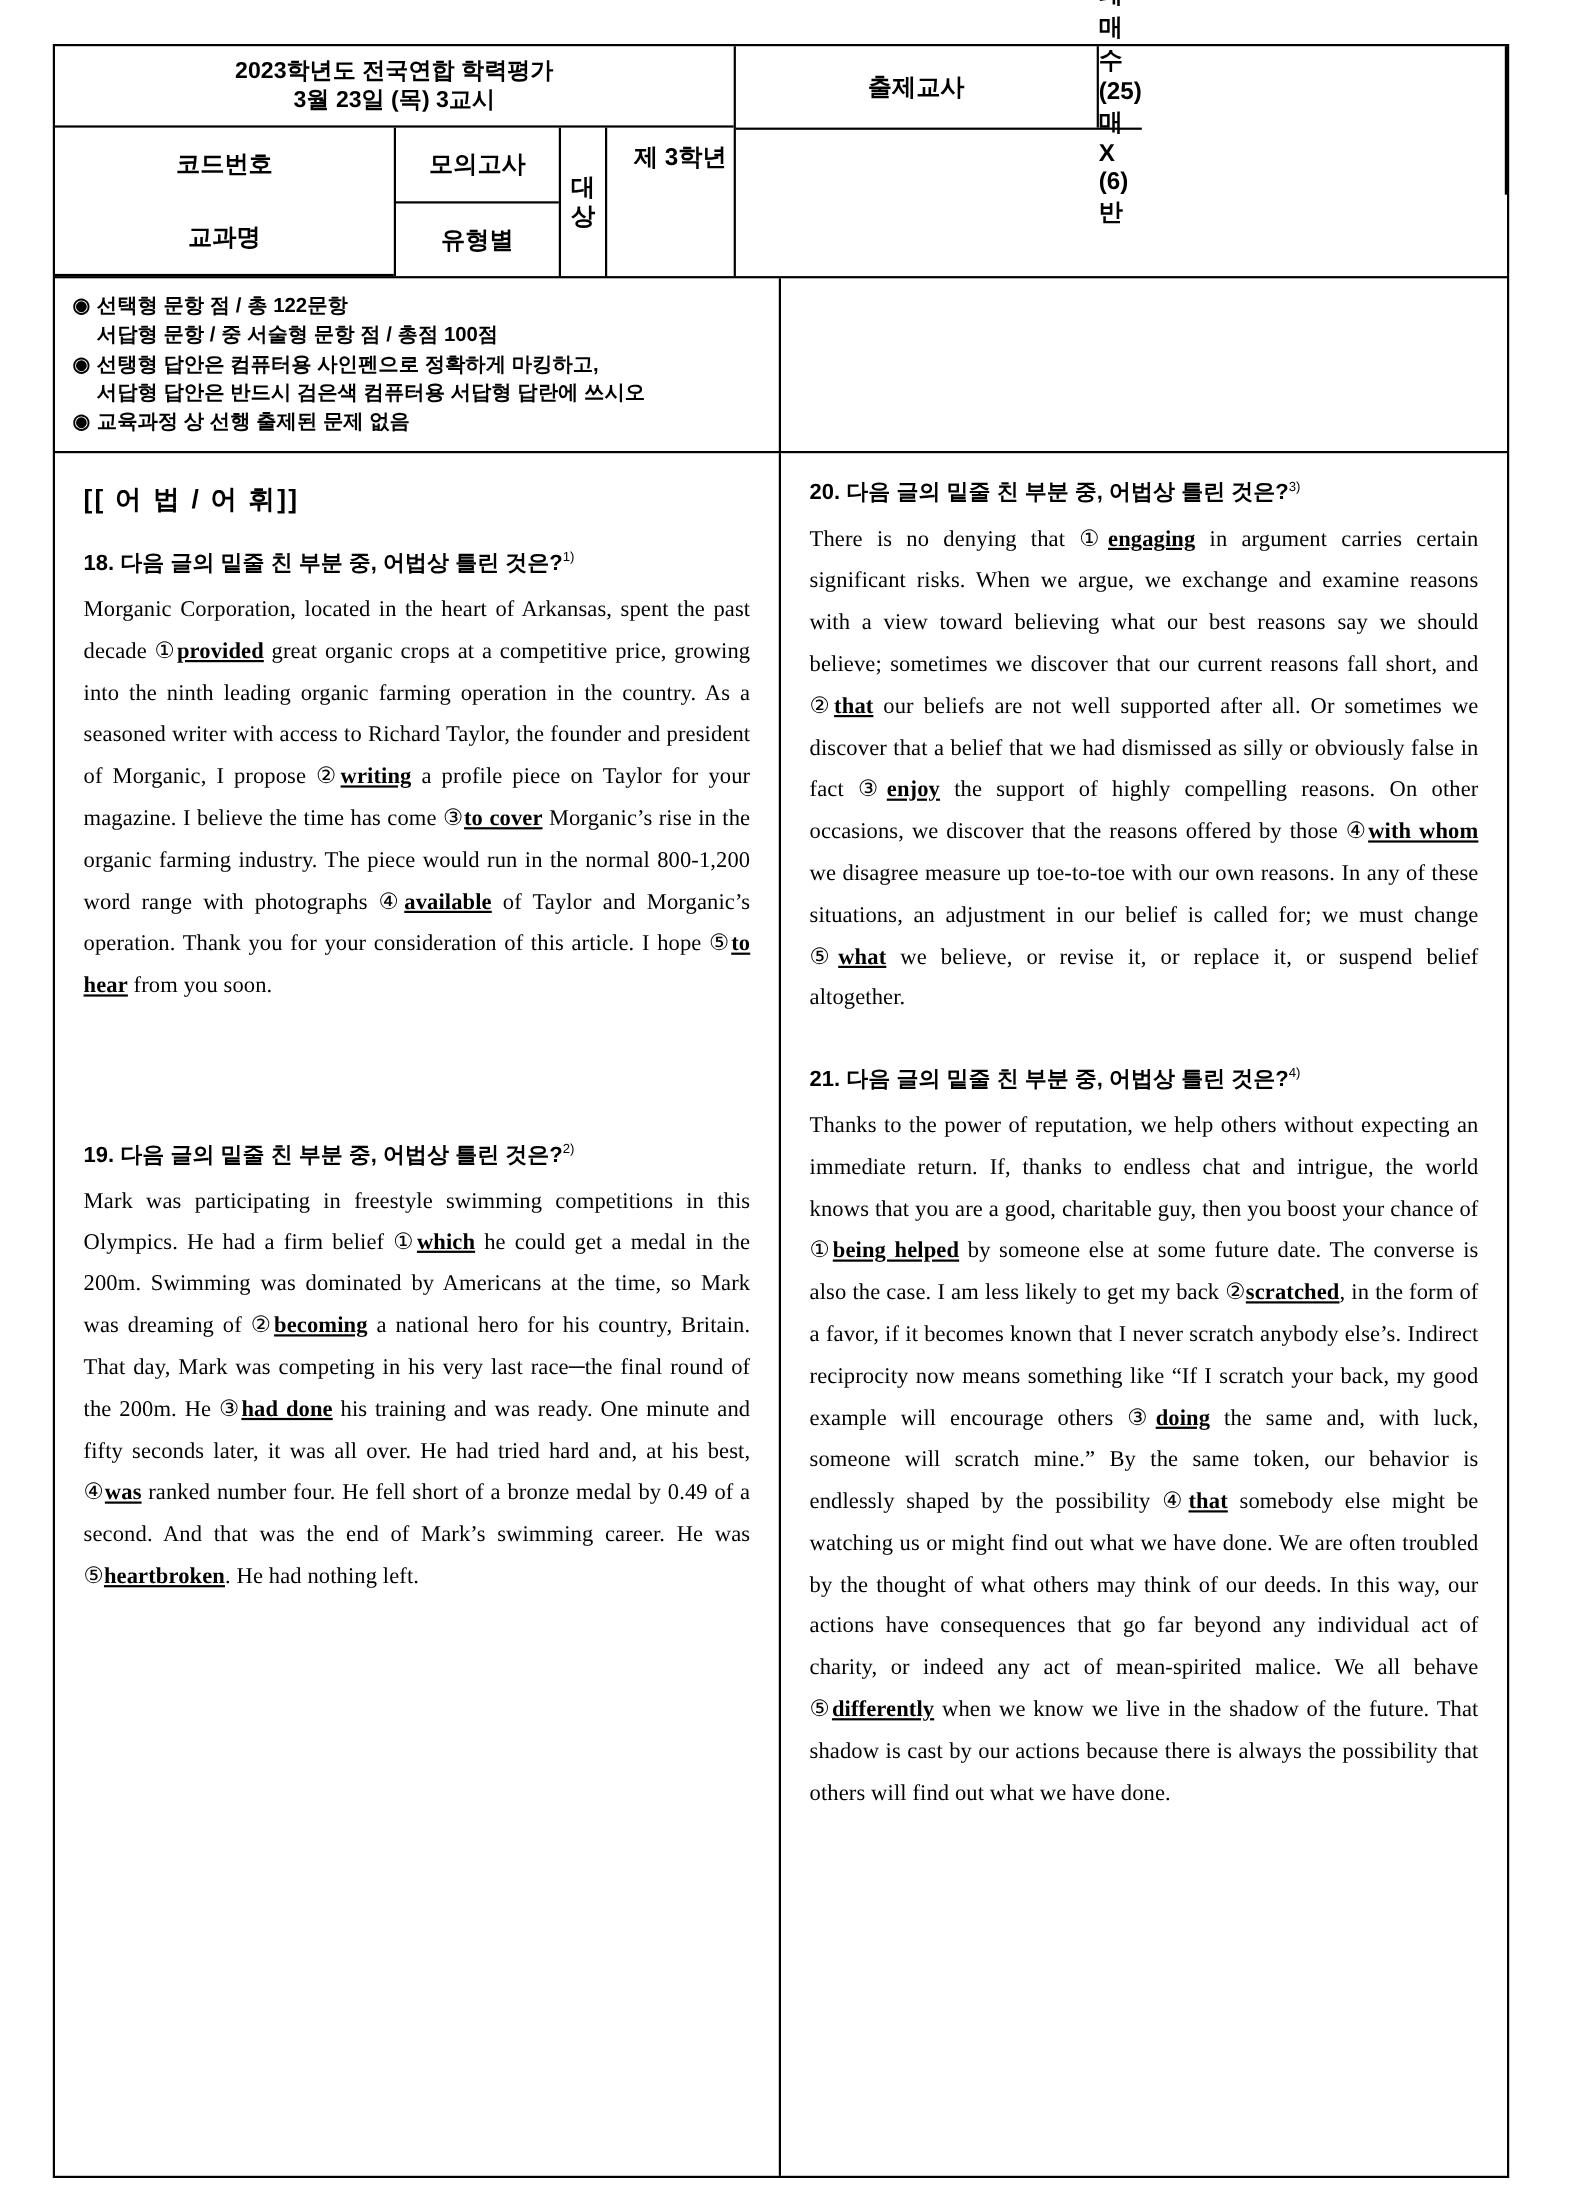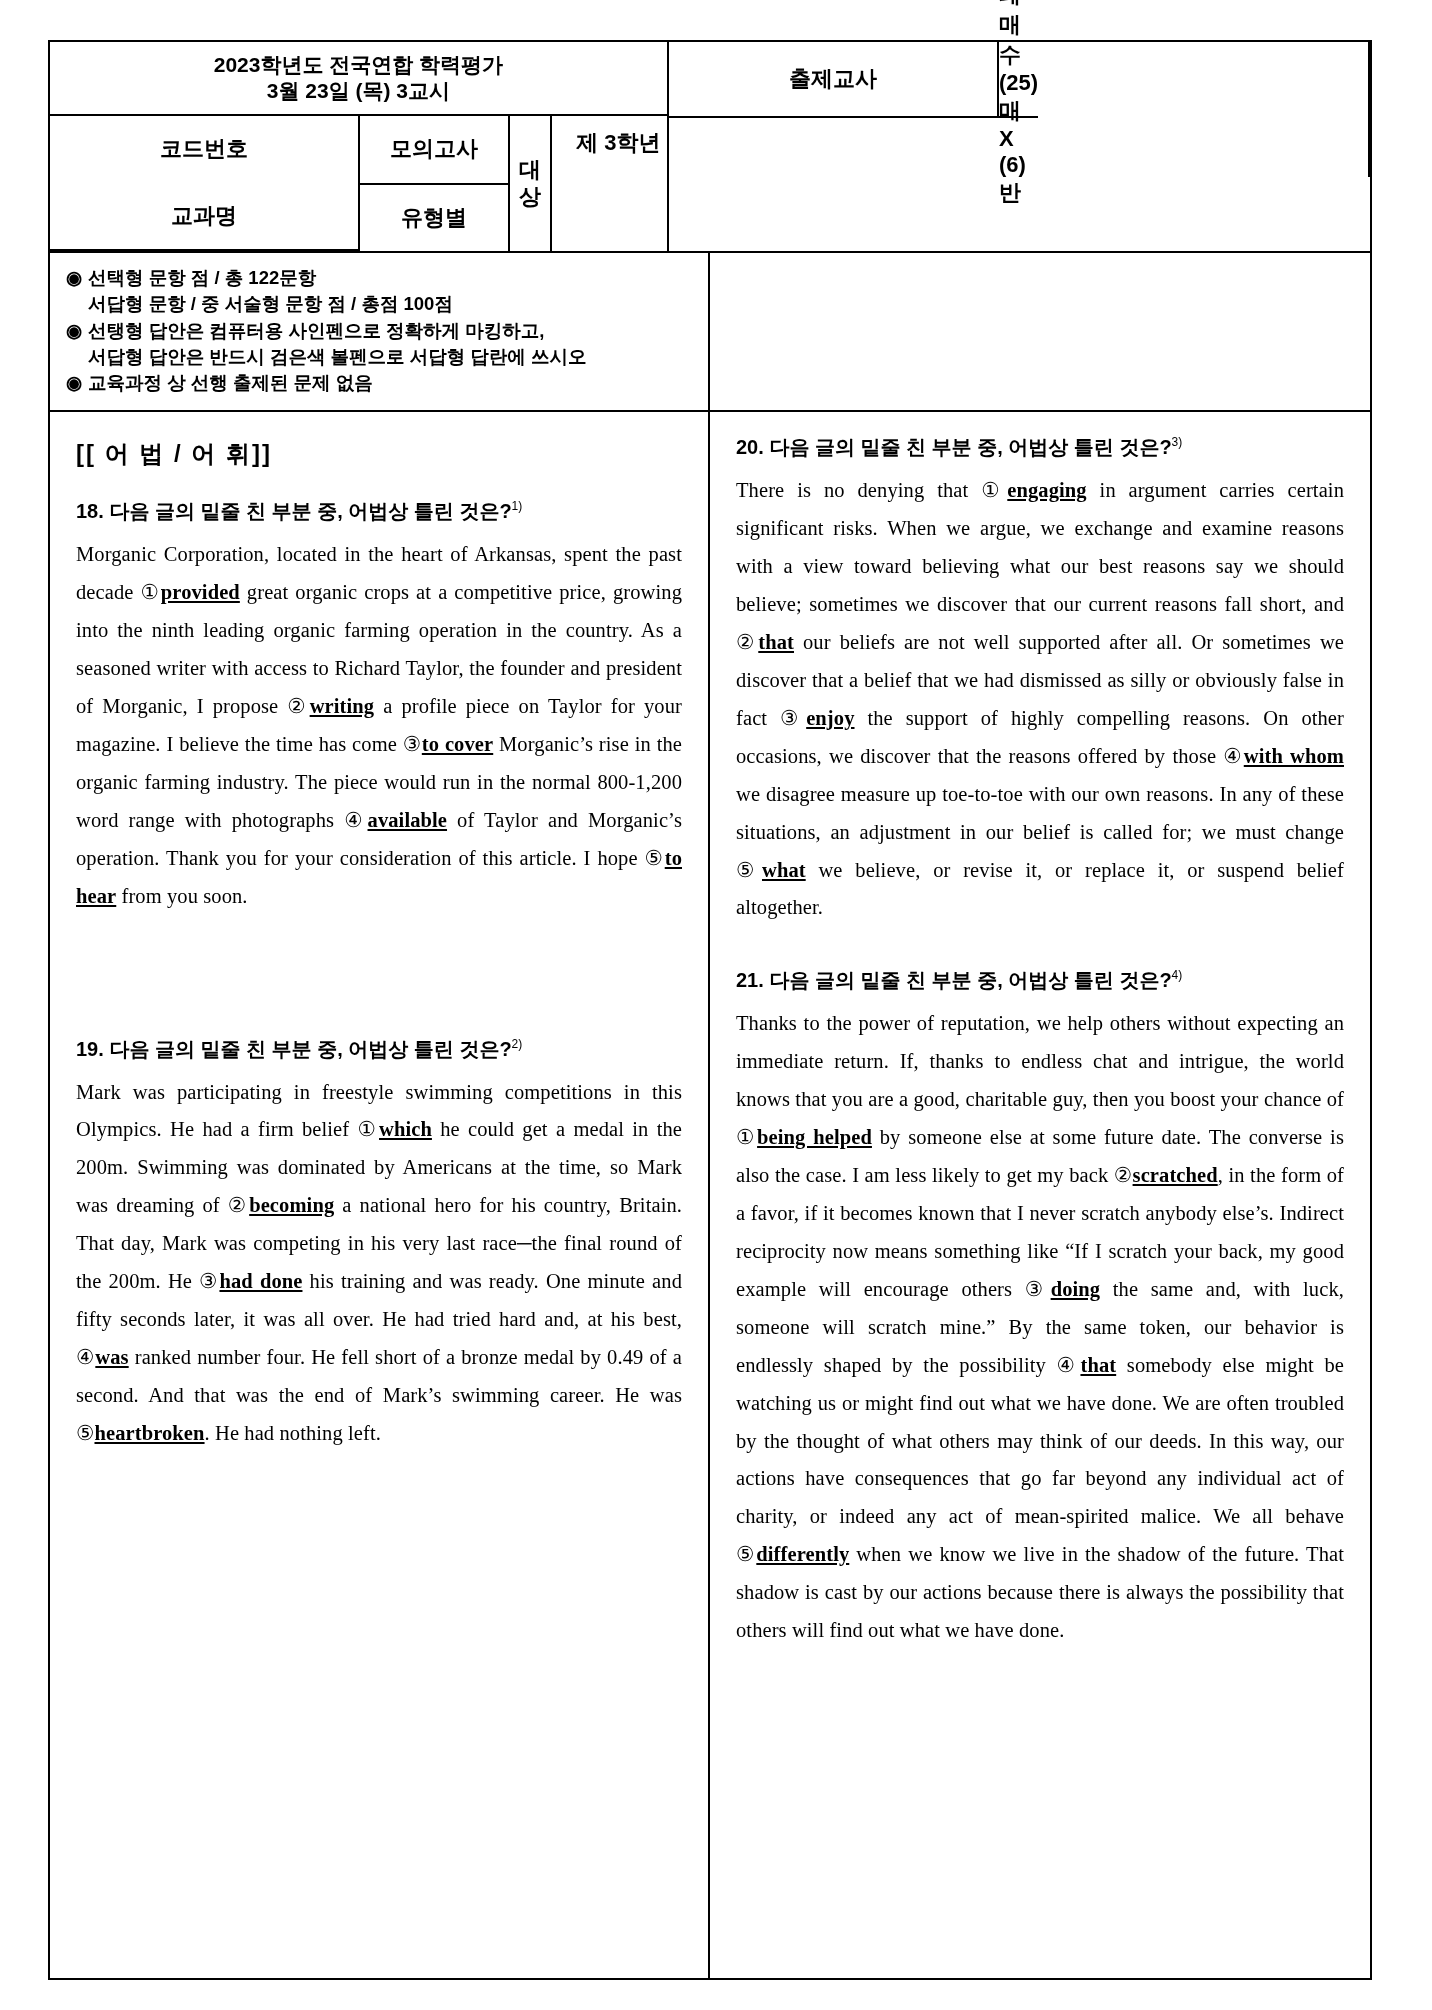--- a/index.html
+++ b/index.html
@@ -271,21 +271,21 @@
           <span>선택형 문항 점 / 총 122문항</span>
         </div>
         <div class="note-sub">
           <span>서답형 문항 / 중 서술형 문항 점 / 총점 100점</span>
         </div>
         <div class="note-line">
           <span class="note-bullet">◉</span>
           <span>선탱형 답안은 컴퓨터용 사인펜으로 정확하게 마킹하고,</span>
         </div>
         <div class="note-sub">
-          <span>서답형 답안은 반드시 검은색 볼펜으로 서답형 답란에 쓰시오</span>
+          <span>서답형 답안은 반드시 검은색 컴퓨터용 서답형 답란에 쓰시오</span>
         </div>
         <div class="note-line">
           <span class="note-bullet">◉</span>
           <span>교육과정 상 선행 출제된 문제 없음</span>
         </div>
       </div>
       <div class="notes-blank"></div>
     </div>
 
     <div class="body">

